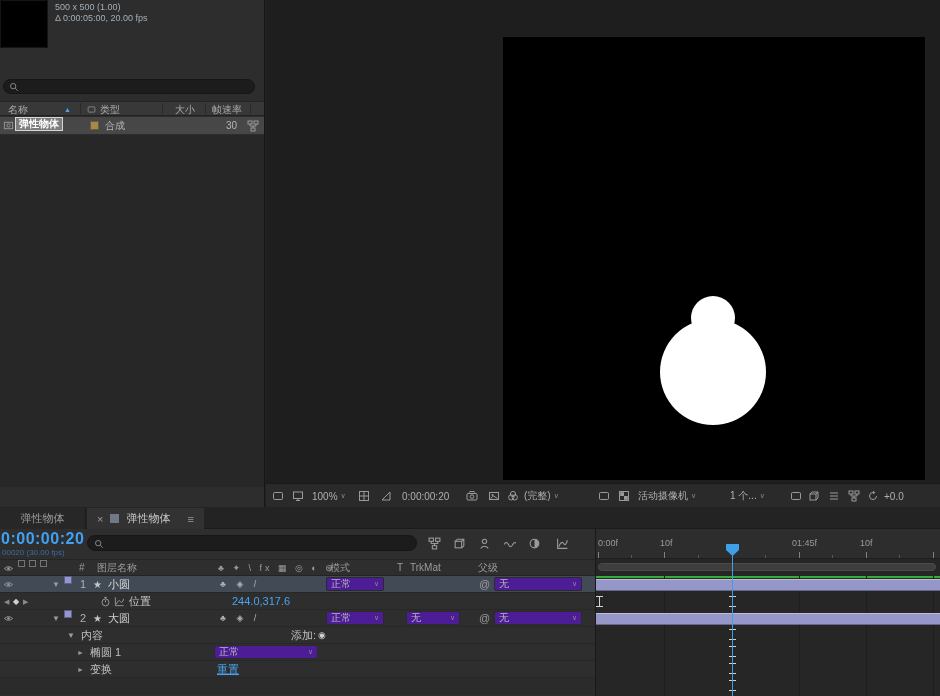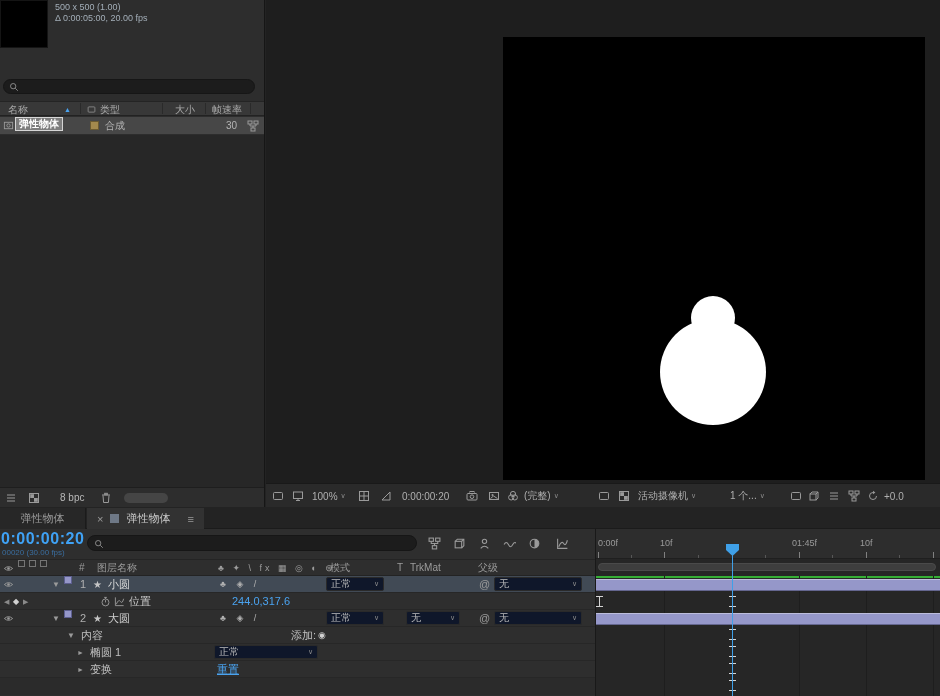--- a/index.html
+++ b/index.html
@@ -46,21 +46,21 @@
   .bigtc { left:1px; top:1px; font-size:16px; font-weight:bold; color:#3fa2f5; letter-spacing:.5px; }
   .subtc { left:2px; top:19px; font-size:8px; color:#3a6d9e; }
   .lheader { left:0; top:51px; width:595px; height:17px; background:#2e2e2e; border-top:1px solid #242424; border-bottom:1px solid #232323; font-size:10px; color:#9c9c9c; }
   .lheader span { position:absolute; top:0; line-height:16px; white-space:nowrap; }
   .mini { position:absolute; width:7px; height:7px; border:1px solid #757575; top:5px; }
   .rowswrap { left:0; top:68px; width:595px; bottom:0; }
   .trow { position:relative; height:17px; border-bottom:1px solid #272727; background:#2e2e2e; }
   .trow.sel { background:#414a55; }
   .trow span { position:absolute; top:0; line-height:17px; white-space:nowrap; }
   .twirl { font-size:8px; color:#9a9a9a; }
-  .dd { position:absolute; top:1px; height:14px; background:#0f172a; border:1px solid #2a2a2a; border-radius:2px; display:flex; align-items:center; justify-content:space-between; padding:0 4px; font-size:10px; color:#bdbdbd; }
+  .dd { position:absolute; top:1px; height:14px; background:#4c1d95; border:1px solid #2a2a2a; border-radius:2px; display:flex; align-items:center; justify-content:space-between; padding:0 4px; font-size:10px; color:#bdbdbd; }
   .dd span { position:static; line-height:12px; }
   .sw { letter-spacing:4px; font-size:9px; color:#b0b0b0; }
   .lswatch { position:absolute; width:8px; height:8px; top:4px; background:#9597c9; border:1px solid #5d5f90; }
 
   .tlright { left:595px; top:21px; right:0; bottom:0; background:#262626; border-left:1px solid #191919; }
   .ruler { left:0; top:0; right:0; height:30px; background:#2d2d2d; border-bottom:1px solid #1f1f1f; }
   .rlabel { position:absolute; top:9px; font-size:9px; color:#9a9a9a; }
   .tickM { position:absolute; bottom:0; width:1px; height:6px; background:#818181; }
   .tickm { position:absolute; bottom:0; width:1px; height:3px; background:#575757; }
   .workarea { left:0; top:30px; right:0; height:17px; }
@@ -214,33 +214,20 @@
       <span class="swatch abs" style="left:90px;top:4px;background:#a3894d;border:1px solid #6b5a30;"></span>
       <span style="left:105px">合成</span>
       <span style="left:226px">30</span>
       <svg class="ic abs" style="left:247px;top:3px;" width="12" height="12">
           <use href="#s-flow"></use>
         </svg>
     </div>
 
     <div class="abs plist"></div>
 
-    <div class="abs pfoot">
-      <svg class="ic abs" style="left:5px;top:4px;" width="12" height="12">
-          <use href="#s-bars"></use>
-        </svg>
-      <svg class="ic abs" style="left:28px;top:4px;" width="12" height="12">
-          <use href="#s-checker"></use>
-        </svg>
-      <span class="abs" style="left:60px;top:0;line-height:20px;font-size:10px;">8 bpc</span>
-      <svg class="ic abs" style="left:100px;top:4px;" width="12" height="12">
-          <use href="#s-trash"></use>
-        </svg>
-      <div class="pill"></div>
-    </div>
   </div>
 
   <div id="viewer-panel" class="abs">
     <div class="abs comp">
       <div class="ball" style="left:188px;top:259px;width:44px;height:44px;"></div>
       <div class="ball" style="left:157px;top:282px;width:106px;height:106px;"></div>
     </div>
 
     <div class="abs vtoolbar">
       <div class="vtb" style="left:6px">

